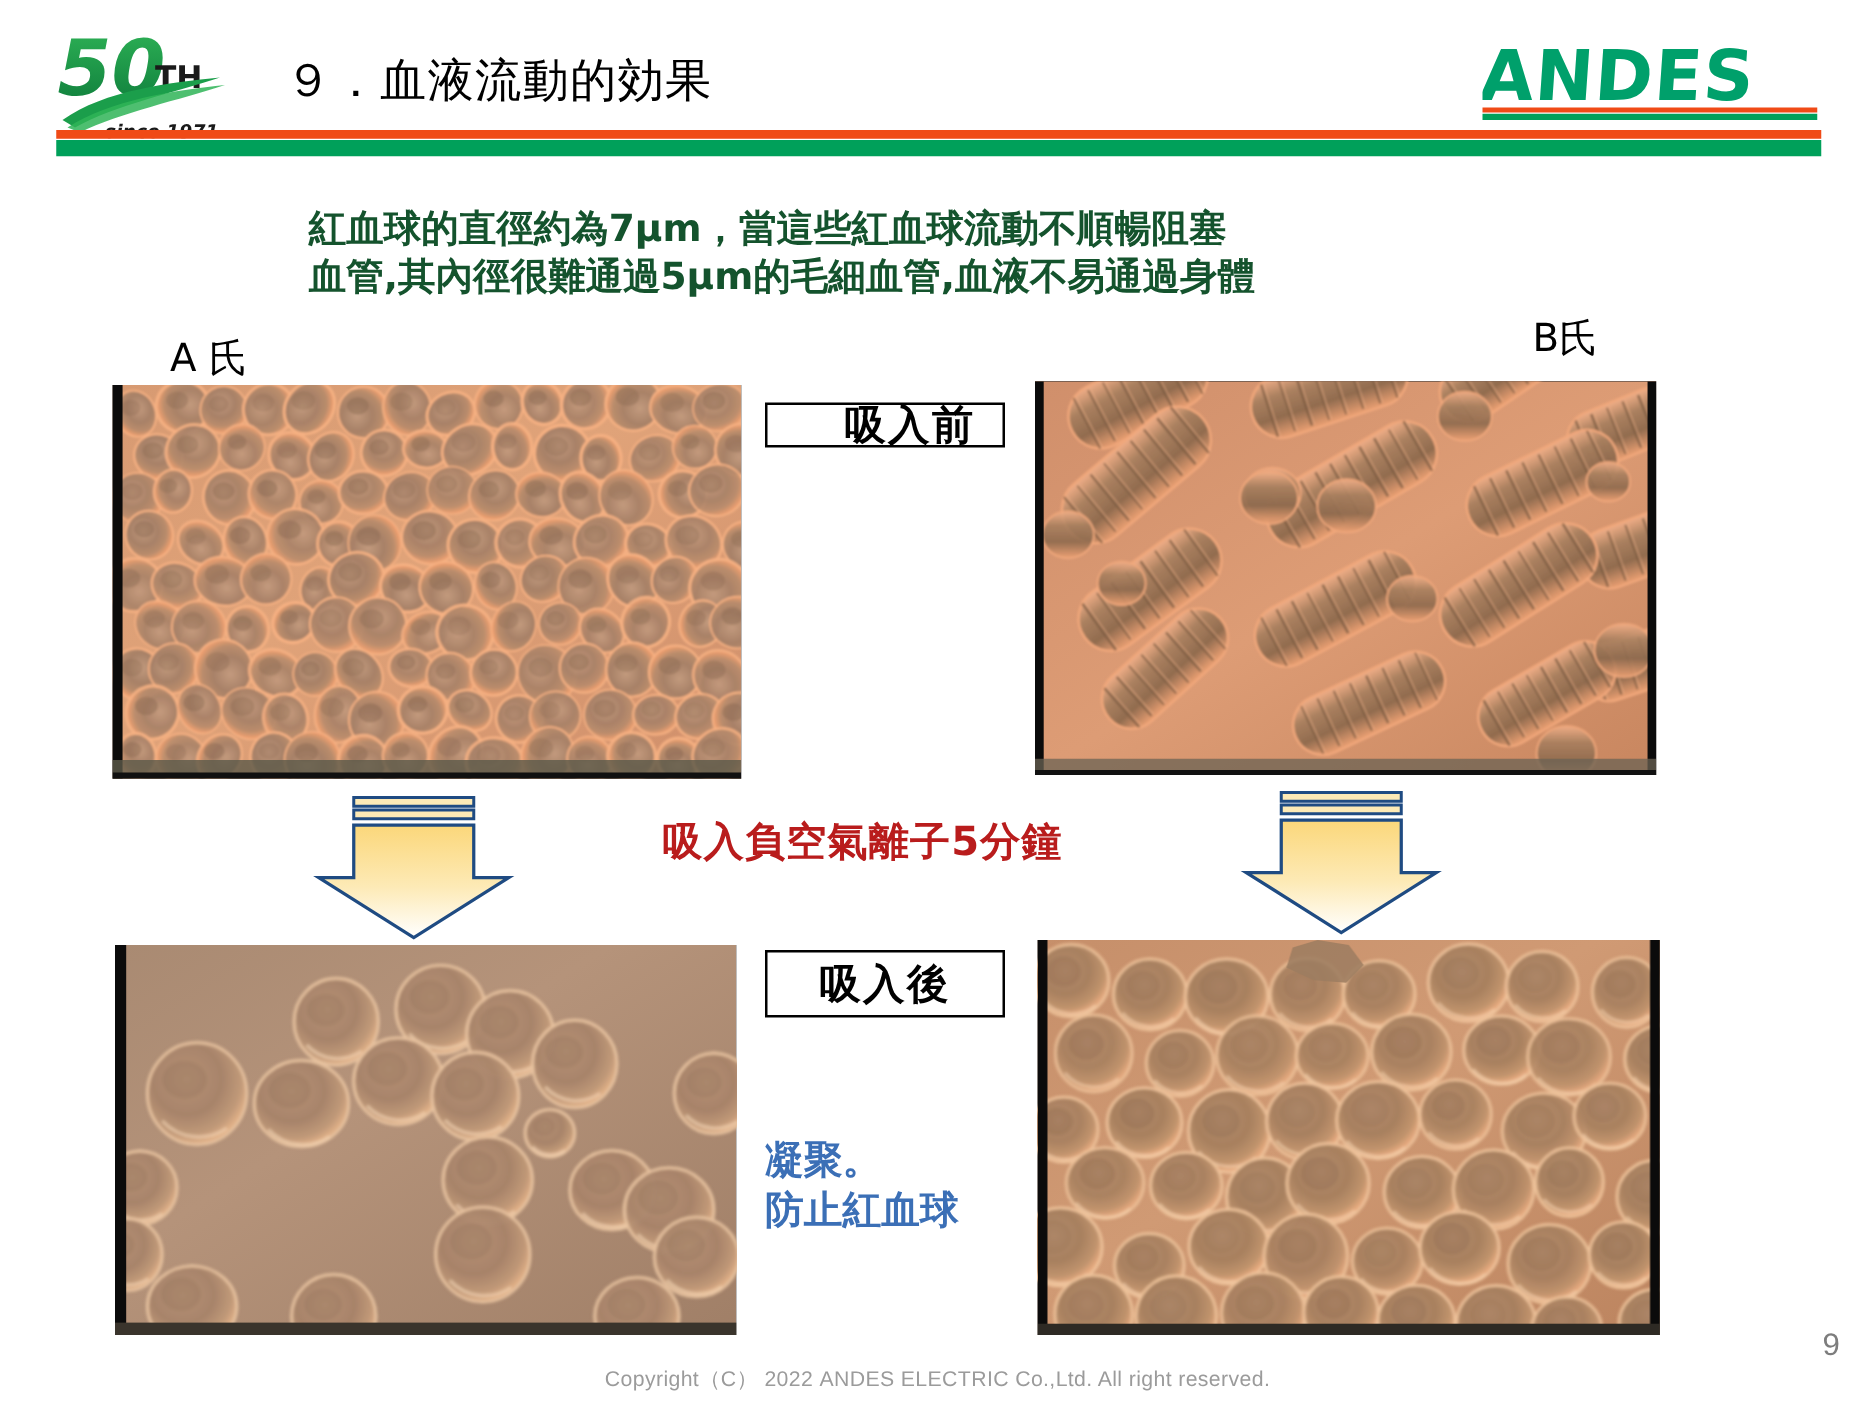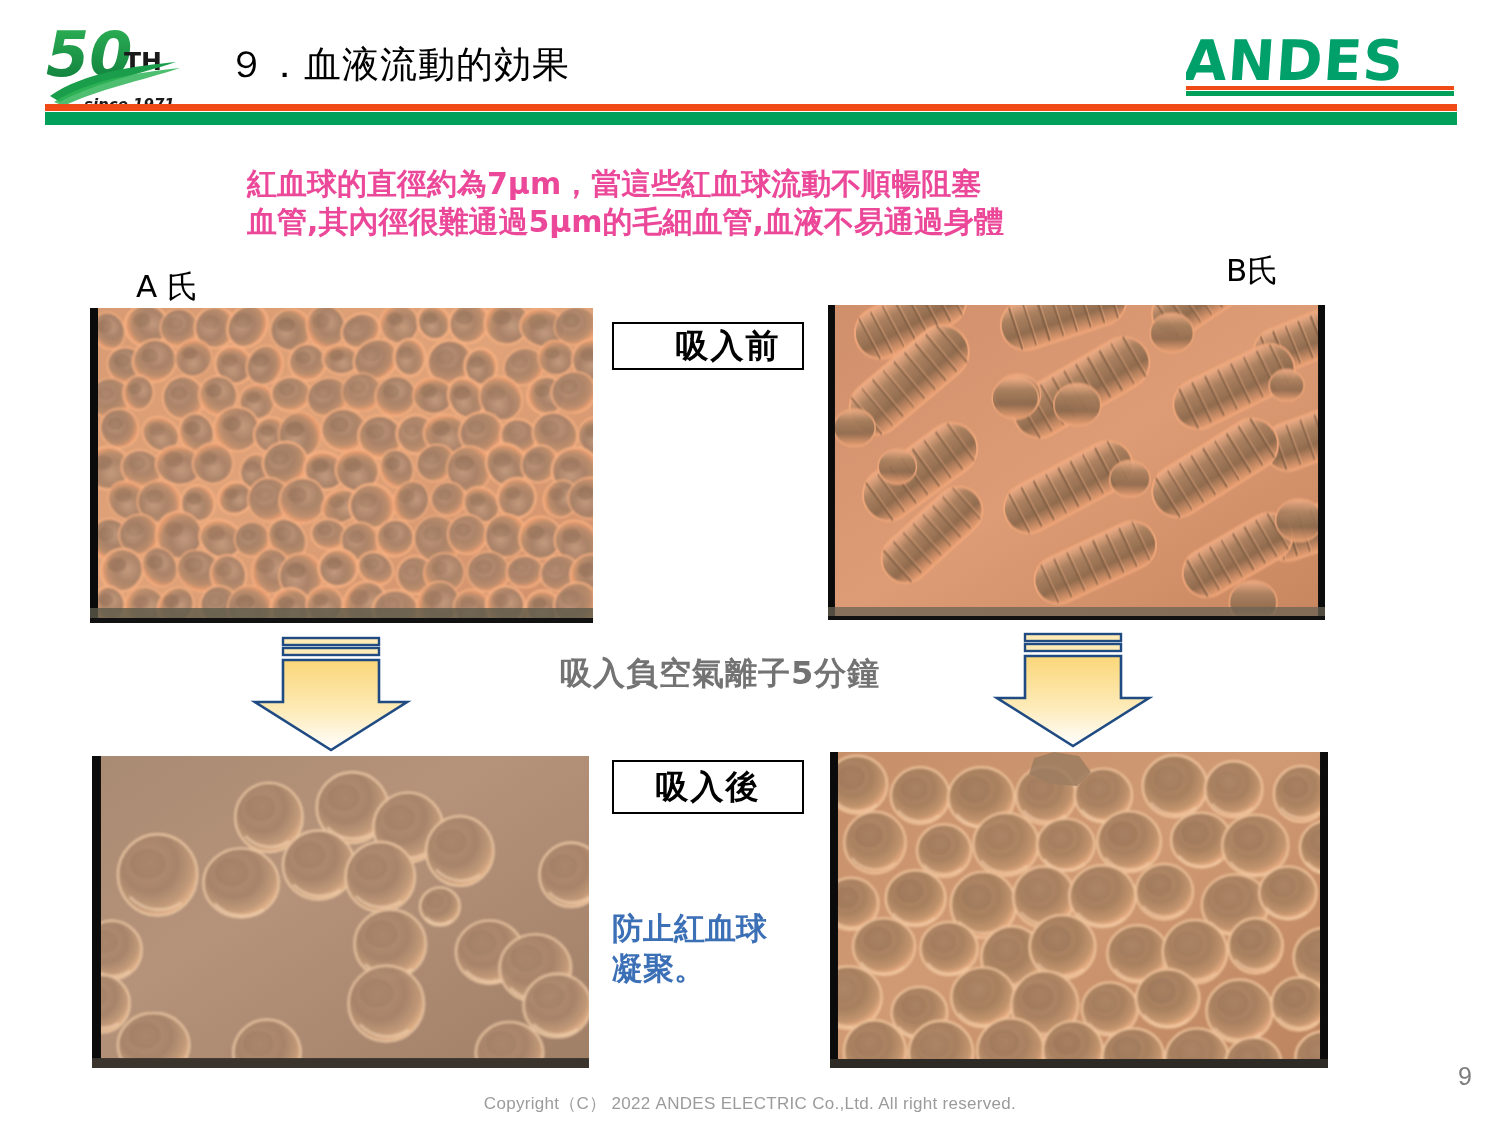--- a/index.html
+++ b/index.html
@@ -30,21 +30,21 @@
     background:#f04a16;
   }
   #rule-green {
     position:absolute; left:45px; top:112px; width:1412px; height:13px;
     background:#00a05a;
   }
 
   
   #lead-text {
     position:absolute; left:247px; top:165px; width:980px;
-    color:#ec4899; font-weight:bold; font-size:30px; line-height:38px;
+    color:#14532d; font-weight:bold; font-size:30px; line-height:38px;
     font-family:"DejaVu Sans", sans-serif;
     letter-spacing:0px;
   }
 
   
   .subject-label {
     position:absolute; font-size:31px; font-weight:normal; color:#000;
     font-family:"DejaVu Sans", sans-serif; white-space:nowrap;
   }
   #label-a { left:136px; top:266px;text-align:right; }
@@ -64,32 +64,32 @@
   
   .stage-box {
     position:absolute;
     border:2px solid #000;
     background:#ffffff;
     display:flex; align-items:center; justify-content:center;
     font-size:33px; font-weight:bold; color:#000;
     font-family:"DejaVu Sans", sans-serif;
     letter-spacing:2px;
   }
-  #box-before { left:612px; top:322px; width:192px; height:48px;padding-left:40px; }
+  #box-before { left:612px; top:322px; width:192px; height:36px;padding-left:40px; }
   #box-after  { left:612px; top:760px; width:192px; height:54px; }
 
   
   .flow-arrow { position:absolute; width:166px; height:118px; }
   #arrow-left  { left:248px;  top:634px; }
   #arrow-right { left:990px;  top:630px; }
 
   
   #mid-caption {
-    position:absolute; left:560px; top:652px;
-    font-size:32px; font-weight:bold; color:#737373;
+    position:absolute; left:530px; top:652px;
+    font-size:32px; font-weight:bold; color:#b91c1c;
     font-family:"DejaVu Sans", sans-serif;
     white-space:nowrap; letter-spacing:1px;text-align:center;
   }
 
   
   #blue-note {
     position:absolute; left:612px; top:908px; width:205px;
     font-size:31px; font-weight:bold; color:#3b6fb6;
     line-height:40px;
     font-family:"DejaVu Sans", sans-serif;
@@ -1048,18 +1048,18 @@
     </defs>
     <rect x="35" y="4" width="96" height="7" fill="#fdeab6" stroke="#1f4b82" stroke-width="2.4"></rect>
     <rect x="35" y="14" width="96" height="7" fill="#fdeab6" stroke="#1f4b82" stroke-width="2.4"></rect>
     <path d="M35 26 L131 26 L131 68 L159 68 L83 116 L7 68 L35 68 Z" fill="url(#arrGradR)" stroke="#1f4b82" stroke-width="2.6" stroke-linejoin="miter"></path>
   </svg>
 </div>
 
 <div id="mid-caption">吸入負空氣離子5分鐘</div>
 
 <div id="blue-note">
+  <div>凝聚。</div>
   <div>防止紅血球</div>
-  <div>凝聚。</div>
 </div>
 
 <div id="footer-copyright">Copyright（C） 2022  ANDES ELECTRIC Co.,Ltd. All right reserved.</div>
 <div id="page-number">9</div>
 
 </body></html>

